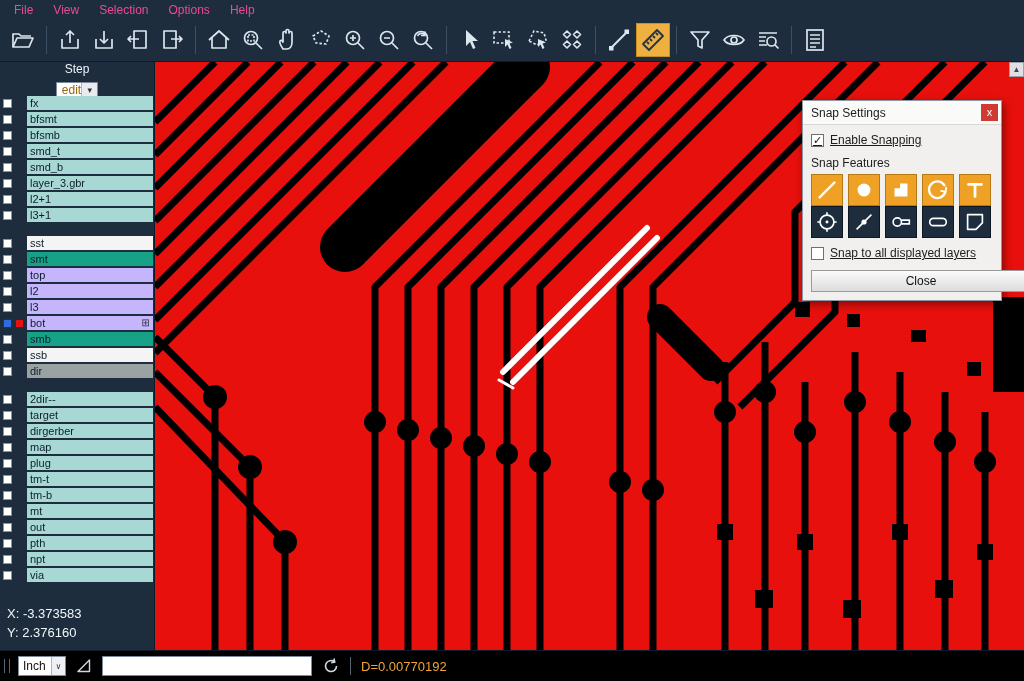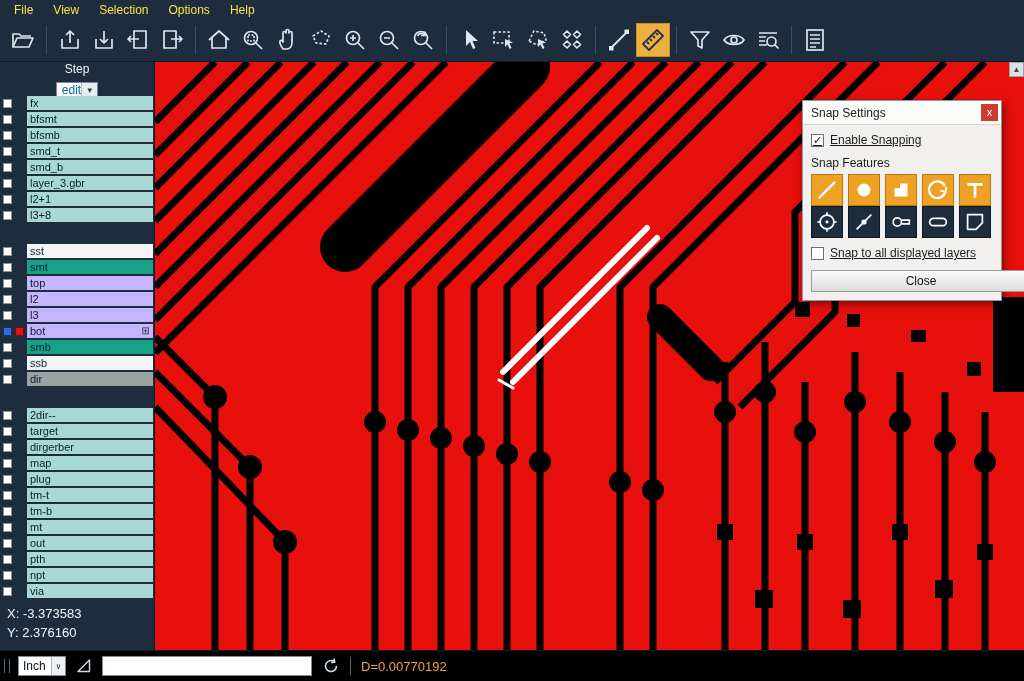--- a/index.html
+++ b/index.html
@@ -1,45 +1,45 @@
 <!DOCTYPE html>
 <html><head>
 <meta charset="utf-8">
 <style>
   * { margin:0; padding:0; box-sizing:border-box; }
   html,body { width:1024px; height:681px; overflow:hidden; }
   body { font-family:"Liberation Sans", sans-serif; background:#1d2d3e; position:relative; }
 
   
   .menubar { height:19px; background:#1d2d3e; display:flex; align-items:center; padding-left:4px; }
-  .menubar .mitem { color:#fde047; font-size:12px; padding:0 10px; cursor:default; }
+  .menubar .mitem { color:#ec4899; font-size:12px; padding:0 10px; cursor:default; }
   .toolbar { height:43px; background:#1d2d3e; border-bottom:1px solid #0e1b28; display:flex; align-items:center; padding-left:6px; }
   .tbtn { width:34px; height:34px; display:flex; align-items:center; justify-content:center; border:1px solid transparent; }
   .tbtn svg { width:26px; height:26px; }
   .tbtn.active { background:#edb041; border:1px solid #c98f1e; }
   .tsep { width:1px; height:28px; background:#3c5065; margin:0 6px; }
 
   
   .main { position:absolute; top:62px; left:0; right:0; bottom:31px; display:flex; }
   .sidepanel { width:155px; background:#1d2d3e; position:relative; flex:none; border-right:1px solid #0e1b28; }
   .canvas { flex:1; position:relative; background:#e5e5e5; overflow:hidden;padding-left:45px; }
   .canvas svg.art { position:absolute; inset:0; width:100%; height:100%; }
 
   
   .steprow { height:30px; display:flex; align-items:center; padding:0 4px; gap:6px;flex-direction:column; }
   .steprow .slabel { color:#eef3f8; font-size:12px; }
   .stepselect { flex:1; height:20px; background:#fff; border:1px solid #7a8a98; display:flex; align-items:center; }
-  .stepselect .val { flex:1; font-size:12px; color:#0369a1; padding-left:5px; }
+  .stepselect .val { flex:1; font-size:12px; color:#a16207; padding-left:5px; }
   .stepselect .arrow { width:16px; height:100%; border-left:1px solid #aab6c0; background:#e8ecef; color:#333;
       font-size:9px; display:flex; align-items:center; justify-content:center; }
   .stepselect .arrow::after { content:"▾"; }
 
   
   .layerlist { padding:4px 1px 0 0; }
-  .lgroup { margin-bottom:22px;text-align:right; }
+  .lgroup { margin-bottom:14px;text-align:right; }
   .lrow { height:14px; margin-bottom:2px; display:flex; align-items:center; }
   .chk { width:9px; height:9px; background:#fff; border:1px solid #8a949c; margin-left:3px; flex:none; }
   .chk.sel { background:#2e6de0; border-color:#16345f; }
   .mid { width:9px; height:9px; margin-left:3px; flex:none; }
   .mid.red { background:#e01212; border:1px solid #7d0a0a; }
   .lbox { flex:1; height:14px; margin-left:3px; display:flex; align-items:center; justify-content:space-between;
           font-size:11px; color:#0d1f2d; padding:0 3px; line-height:14px; }
   .gico { font-size:10px; color:#333; }
   .c-cyan { background:#a7d8d4; }
   .c-white { background:#f4f4f4; }
@@ -298,21 +298,21 @@
             <span class="chk"></span>
             <span class="mid"></span>
             <span class="lbox c-cyan">
               <span>l2+1</span>
             </span>
           </div>
           <div class="lrow">
             <span class="chk"></span>
             <span class="mid"></span>
             <span class="lbox c-cyan">
-              <span>l3+8</span>
+              <span>l3+1</span>
             </span>
           </div>
         </div>
         <div class="lgroup">
           <div class="lrow">
             <span class="chk"></span>
             <span class="mid"></span>
             <span class="lbox c-white">
               <span>sst</span>
             </span>

